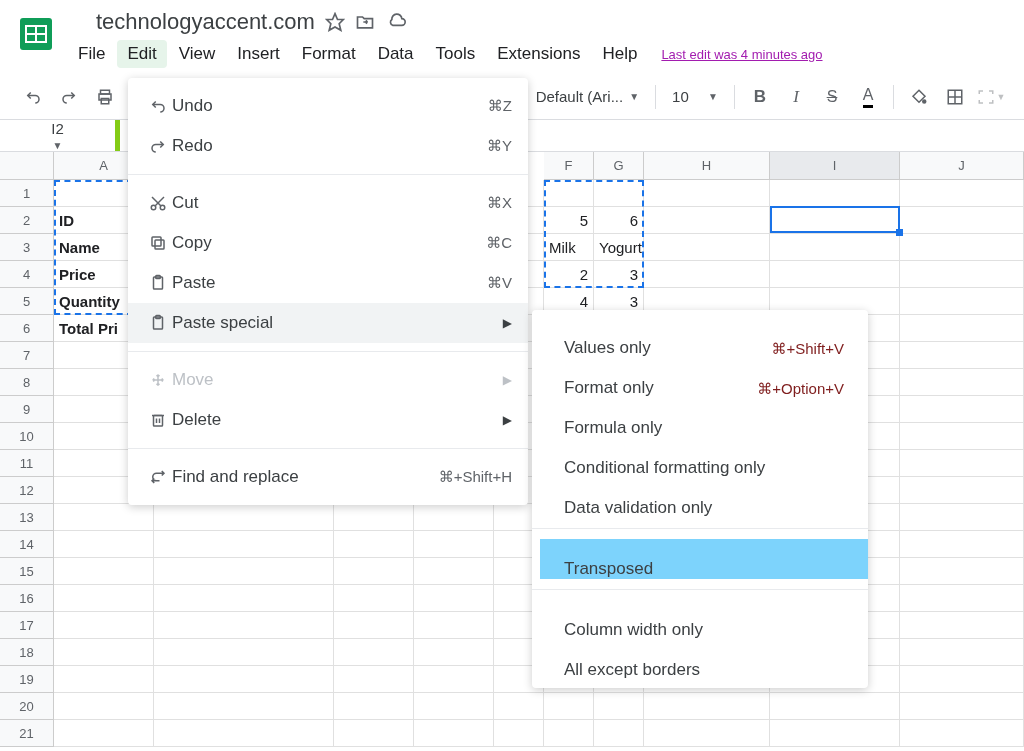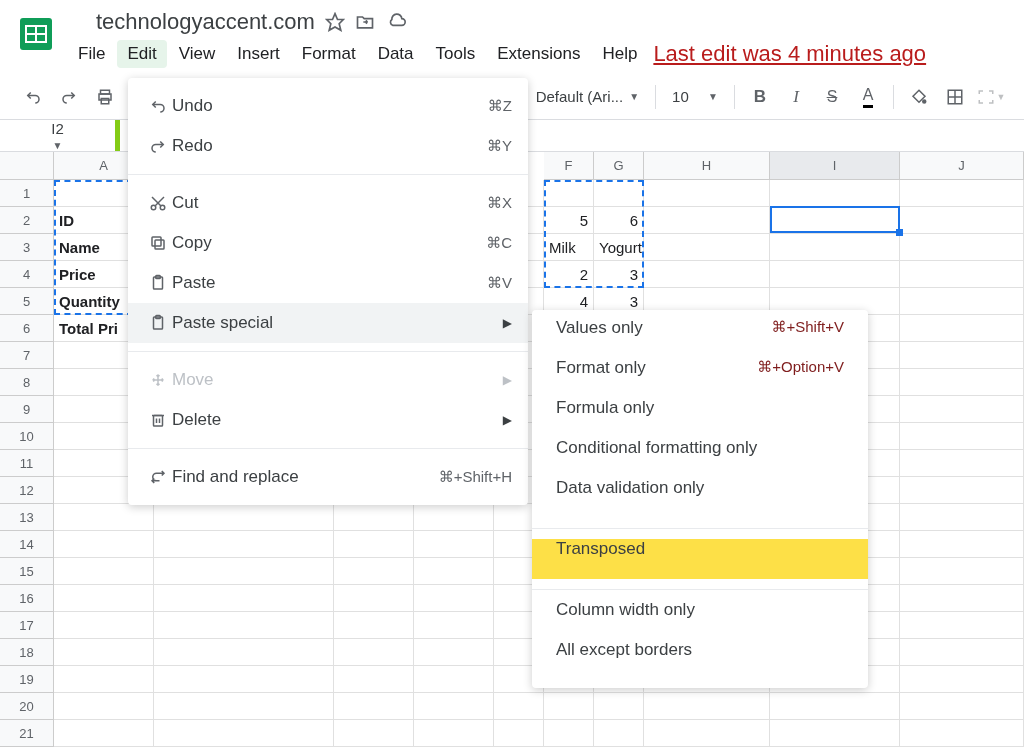--- a/index.html
+++ b/index.html
@@ -9,21 +9,21 @@
   .header { display: flex; align-items: flex-start; padding: 8px 16px 0 16px; }
   .doc-icon { width: 40px; height: 52px; margin-right: 12px; display: flex; align-items: center; justify-content: center; }
   .doc-icon svg { width: 36px; height: 36px; }
   .header-content { flex: 1; }
   .title-row { display: flex; align-items: center; gap: 10px; height: 28px; margin-left: 28px; }
   .doc-title { font-size: 22px; color: #3c4043; font-weight: 400; }
   .title-icon { color: #5f6368; cursor: pointer; display: inline-flex; }
   .menubar { display: flex; align-items: center; gap: 2px; height: 32px; padding-top: 4px; }
   .menu-item { padding: 4px 10px; font-size: 17px; color: #202124; cursor: pointer; border-radius: 4px; }
   .menu-item.active { background: #e6f4ea; }
-  .last-edit { font-size: 22px; color: #b91c1c; text-decoration: underline; margin-left: 4px; cursor: pointer; }
+  .last-edit { font-size: 13px; color: #a21caf; text-decoration: underline; margin-left: 12px; cursor: pointer; }
 
   
   .toolbar { display: flex; align-items: center; height: 46px; padding: 0 16px; border-bottom: 1px solid #dadce0; gap: 2px; margin-top: 6px; }
   .tb-btn { width: 34px; height: 30px; display: flex; align-items: center; justify-content: center; color: #5f6368; cursor: pointer; }
   .tb-sep { width: 1px; height: 24px; background: #dadce0; margin: 0 6px; }
   .tb-select { display: flex; align-items: center; gap: 6px; padding: 0 8px; color: #3c4043; cursor: pointer; font-size: 15px; }
   .tb-select .arrow { font-size: 10px; color: #5f6368; }
   .underline-bar { border-bottom: 3px solid #000; padding-bottom: 1px; }
 
   
@@ -68,22 +68,22 @@
   .dd-item.disabled { color: #bdc1c6; }
   .dd-icon { width: 28px; display: flex; justify-content: center; color: #5f6368; }
   .dd-item.disabled .dd-icon { color: #bdc1c6; }
   .dd-label { flex: 1; }
   .dd-shortcut { color: #5f6368; font-size: 15px; margin-left: 24px; }
   .dd-arrow { color: #3c4043; font-size: 12px; margin-left: 24px; }
   .dd-sep { height: 1px; background: #e8eaed; margin: 8px 0; }
   
   .edit-menu { top: 78px; left: 128px; width: 400px; }
   .submenu { top: 310px; left: 532px; width: 336px; }
-  .sub-item { display: flex; align-items: flex-start; height: 40px; padding: 0 24px; cursor: pointer; font-size: 17px; color: #3c4043; }
-  .sub-item:hover, .sub-item.hover { background: #fde047; }
+  .sub-item { display: flex; align-items: flex-end; height: 40px; padding: 0 24px; cursor: pointer; font-size: 17px; color: #3c4043; margin-left: 8px; }
+  .sub-item:hover, .sub-item.hover { background: #7dd3fc; }
   .sub-label { flex: 1; }
   .sub-shortcut { color: #7f1d1d; font-size: 15px; }
   .sub-sep { height: 1px; background: #e8eaed; margin: 10px 0; }
 </style>
 </head>
 <body>
 
 <div class="header">
   <div class="doc-icon">
     <svg viewBox="0 0 36 36">

